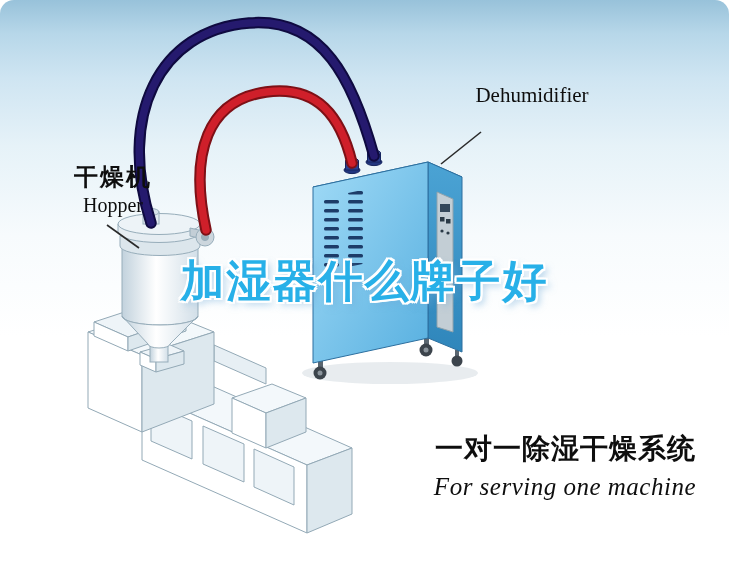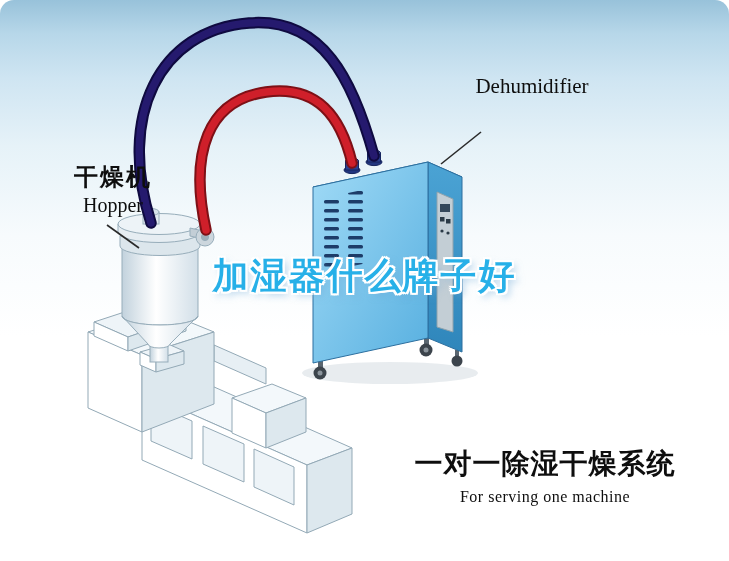--- a/index.html
+++ b/index.html
@@ -8,35 +8,35 @@
     background:linear-gradient(180deg,#98c2da 0%,#b7d7e9 6%,#cfe5f2 14%,#e6f2f8 26%,#f7fbfd 42%,#ffffff 60%);
     border-radius:14px 14px 0 0;
     font-family:"Liberation Sans",sans-serif;
   }
   svg.scene{position:absolute;left:0;top:0;}
   .label{position:absolute;text-align:center;color:#0e0e0e;line-height:1.15;}
   .label .cn{font-weight:700;font-family:"Liberation Sans",sans-serif;}
   .label .en{font-family:"Liberation Serif",serif;}
   .lbl-dehum{left:450px;top:62px;width:164px;}
   .lbl-dehum .cn{font-size:27px;letter-spacing:2px;}
-  .lbl-dehum .en{font-size:21px;margin-top:12px;}
+  .lbl-dehum .en{font-size:21px;margin-top:21px;}
   .lbl-hopper{left:52px;top:163px;width:122px;}
   .lbl-hopper .cn{font-size:24px;letter-spacing:2px;}
   .lbl-hopper .en{font-size:20px;margin-top:3px;}
   .watermark{
     position:absolute;left:0;top:252px;width:729px;text-align:center;
-    font-size:36px;font-weight:700;letter-spacing:2px;color:#27b0e8;
+    font-size:44px;font-weight:700;letter-spacing:2px;color:#27b0e8;
     font-family:"Liberation Sans",sans-serif;
     text-shadow:2px 0 0 #fff,-2px 0 0 #fff,0 2px 0 #fff,0 -2px 0 #fff,
       2px 2px 0 #fff,-2px -2px 0 #fff,2px -2px 0 #fff,-2px 2px 0 #fff,
       4px 4px 7px rgba(110,170,215,0.55);
   }
-  .caption{left:394px;top:448px;width:302px;}
+  .caption{left:394px;top:433px;width:302px;text-align:right;}
   .caption .cn{font-size:28px;letter-spacing:1px;}
-  .caption .en{font-size:16px;margin-top:8px;letter-spacing:0.5px;}
+  .caption .en{font-size:25px;margin-top:8px;letter-spacing:0.5px;font-style:italic;}
 </style>
 </head>
 <body>
 
 <div class="stage">
 
   <svg class="scene" width="729" height="561" viewBox="0 0 729 561">
     <defs>
       <linearGradient id="gFront" x1="0" y1="0" x2="1" y2="1">
         <stop offset="0" stop-color="#a0daf6"></stop>

